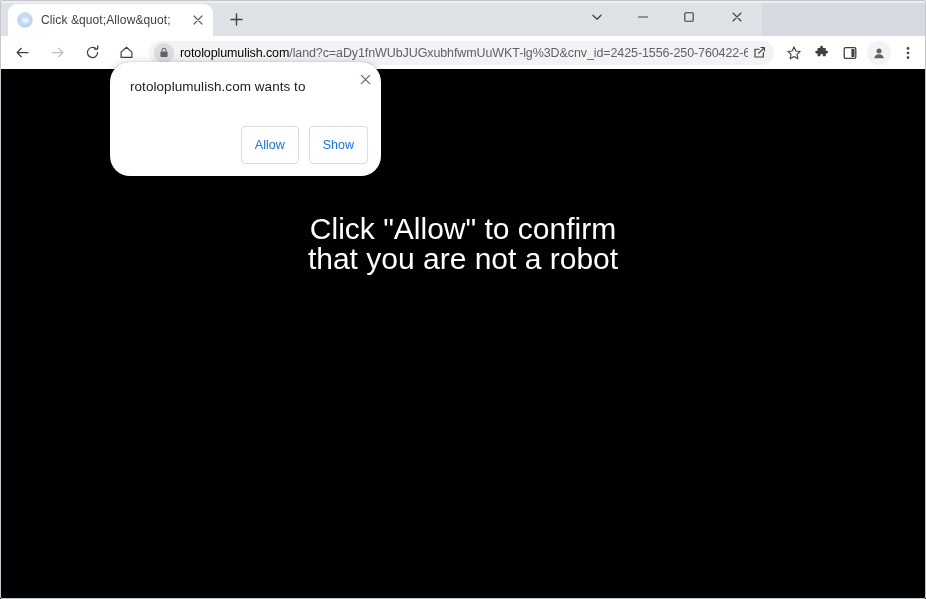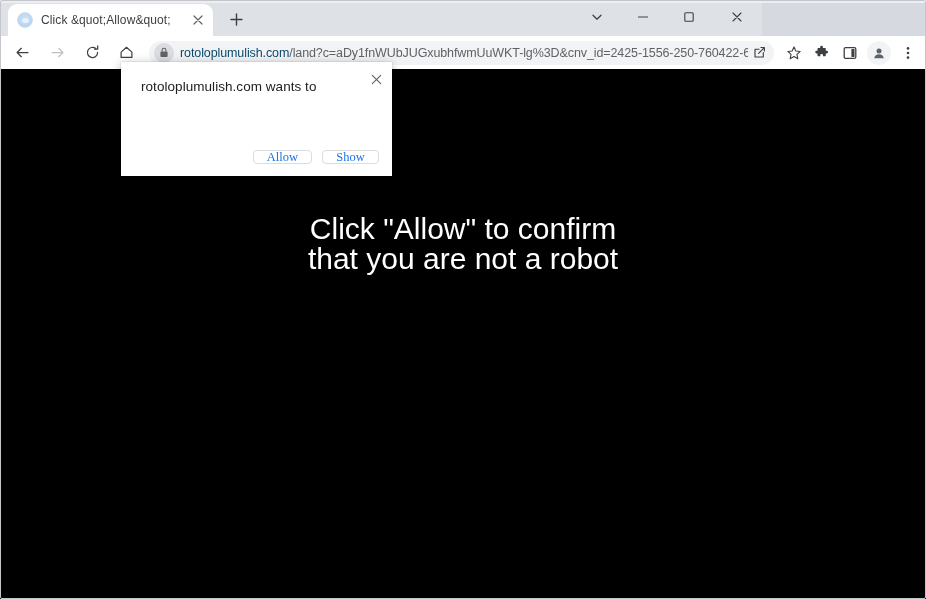--- a/index.html
+++ b/index.html
@@ -169,21 +169,21 @@
   .url-text {
     flex: 1 1 auto;
     margin-left: 6px;
     font-size: 12.5px;
     color: #202124;
     white-space: nowrap;
     overflow: hidden;
     min-width: 0;
     letter-spacing: -0.1px;
   }
-  .url-text .url-host { color: #0c4a6e; }
+  .url-text .url-host { color: #000000; }
   .url-text .url-path { color: #5f6368; }
   .omni-share {
     flex: 0 0 22px;
     width: 22px; height: 22px;
     display: flex;
     align-items: center;
     justify-content: center;
   }
   .tb-right {
     display: flex;
@@ -220,26 +220,26 @@
     font-size: 30px;
     line-height: 30px;
     font-family: "Liberation Sans", sans-serif;
     font-weight: 400;
     white-space: pre-line;
   }
 
   
   .perm-bubble {
     position: absolute;
-    left: 121px;
+    left: 110px;
     top: 62px;
     width: 271px;
     height: 114px;
     background: #ffffff;
-    border-radius: 0;
+    border-radius: 20px;
     box-shadow: 0 2px 10px rgba(0,0,0,0.28), 0 0 1px rgba(0,0,0,0.30);
     box-sizing: border-box;
     z-index: 40;
   }
   .perm-close {
     position: absolute;
     right: 6px;
     top: 7px;
     width: 20px; height: 20px;
     display: flex;
@@ -277,28 +277,28 @@
   }
   .perm-actions {
     position: absolute;
     right: 13px;
     bottom: 12px;
     display: flex;
     gap: 10px;
   }
   .perm-btn {
     min-width: 57px;
-    height: 14px;
+    height: 38px;
     padding: 0 13px;
     border: 1px solid #dadce0;
     border-radius: 4px;
     background: #ffffff;
     color: #1a73e8;
     font-size: 12.5px;
-    font-family: Liberation Serif, serif;
+    font-family: Liberation Sans, sans-serif;
     display: flex;
     align-items: center;
     justify-content: center;
     box-sizing: border-box;
   }
 
   .frame-edge {
     position: absolute;
     left: 0; top: 0;
     width: 926px; height: 599px;

